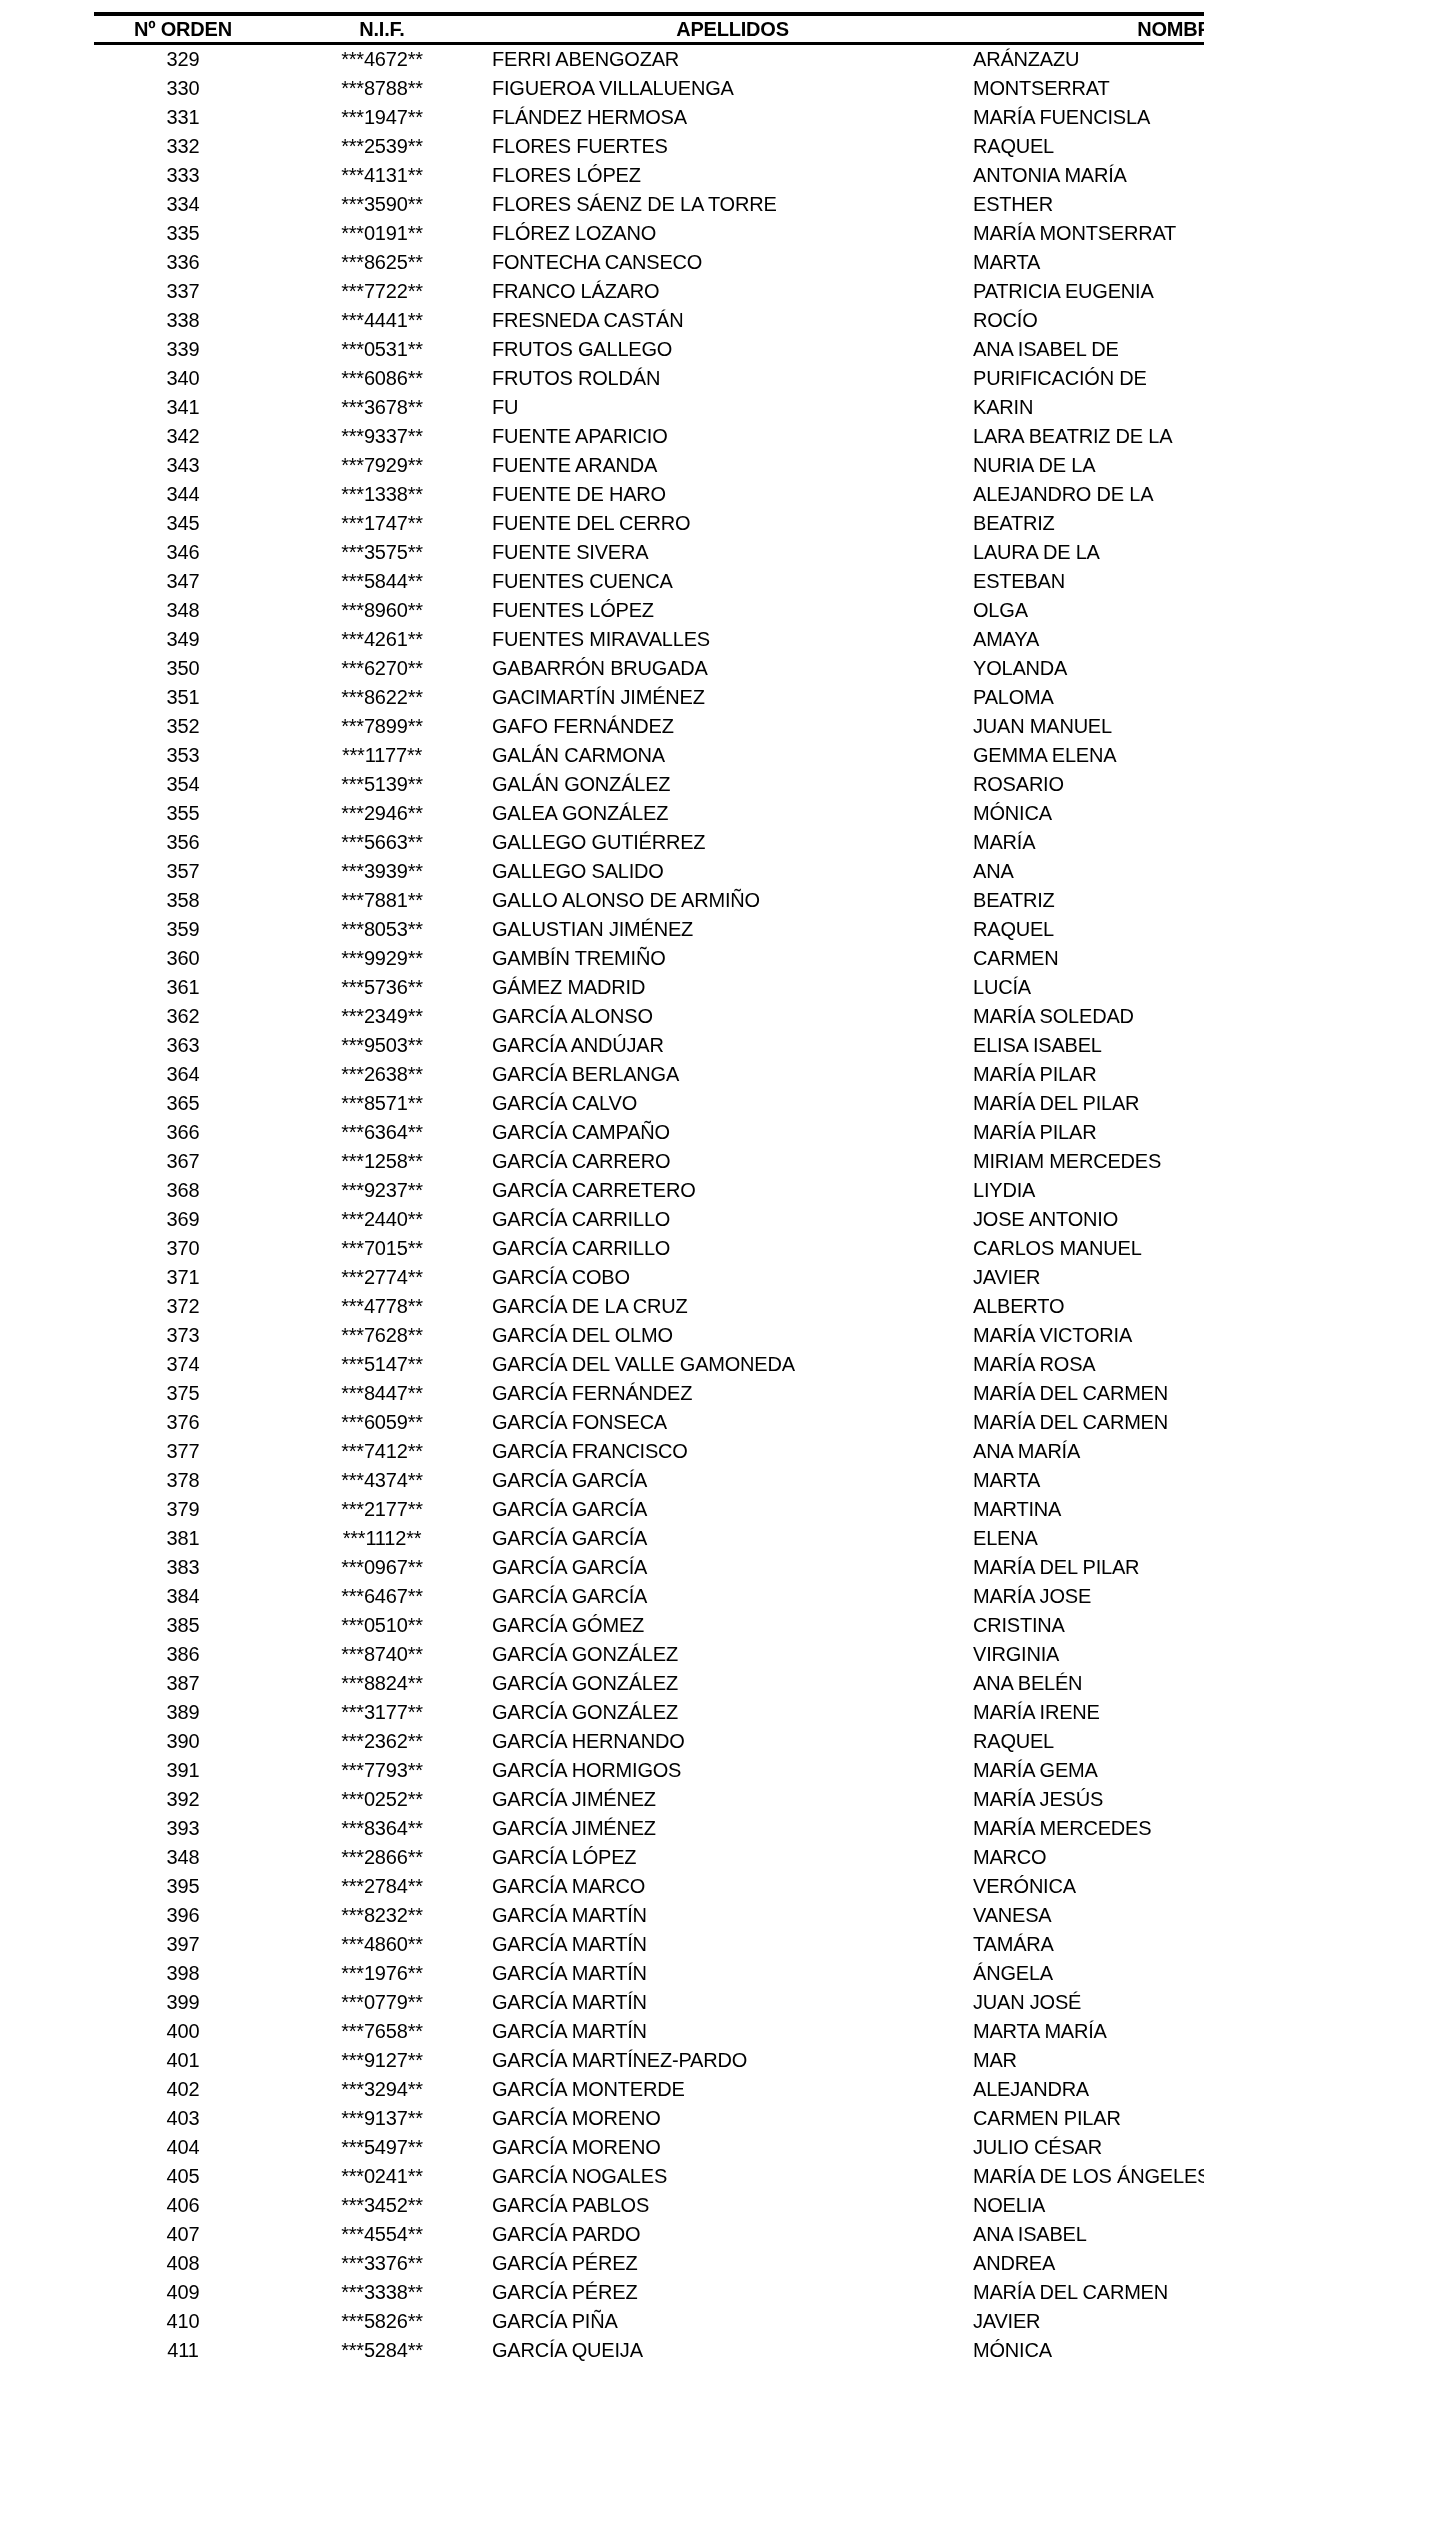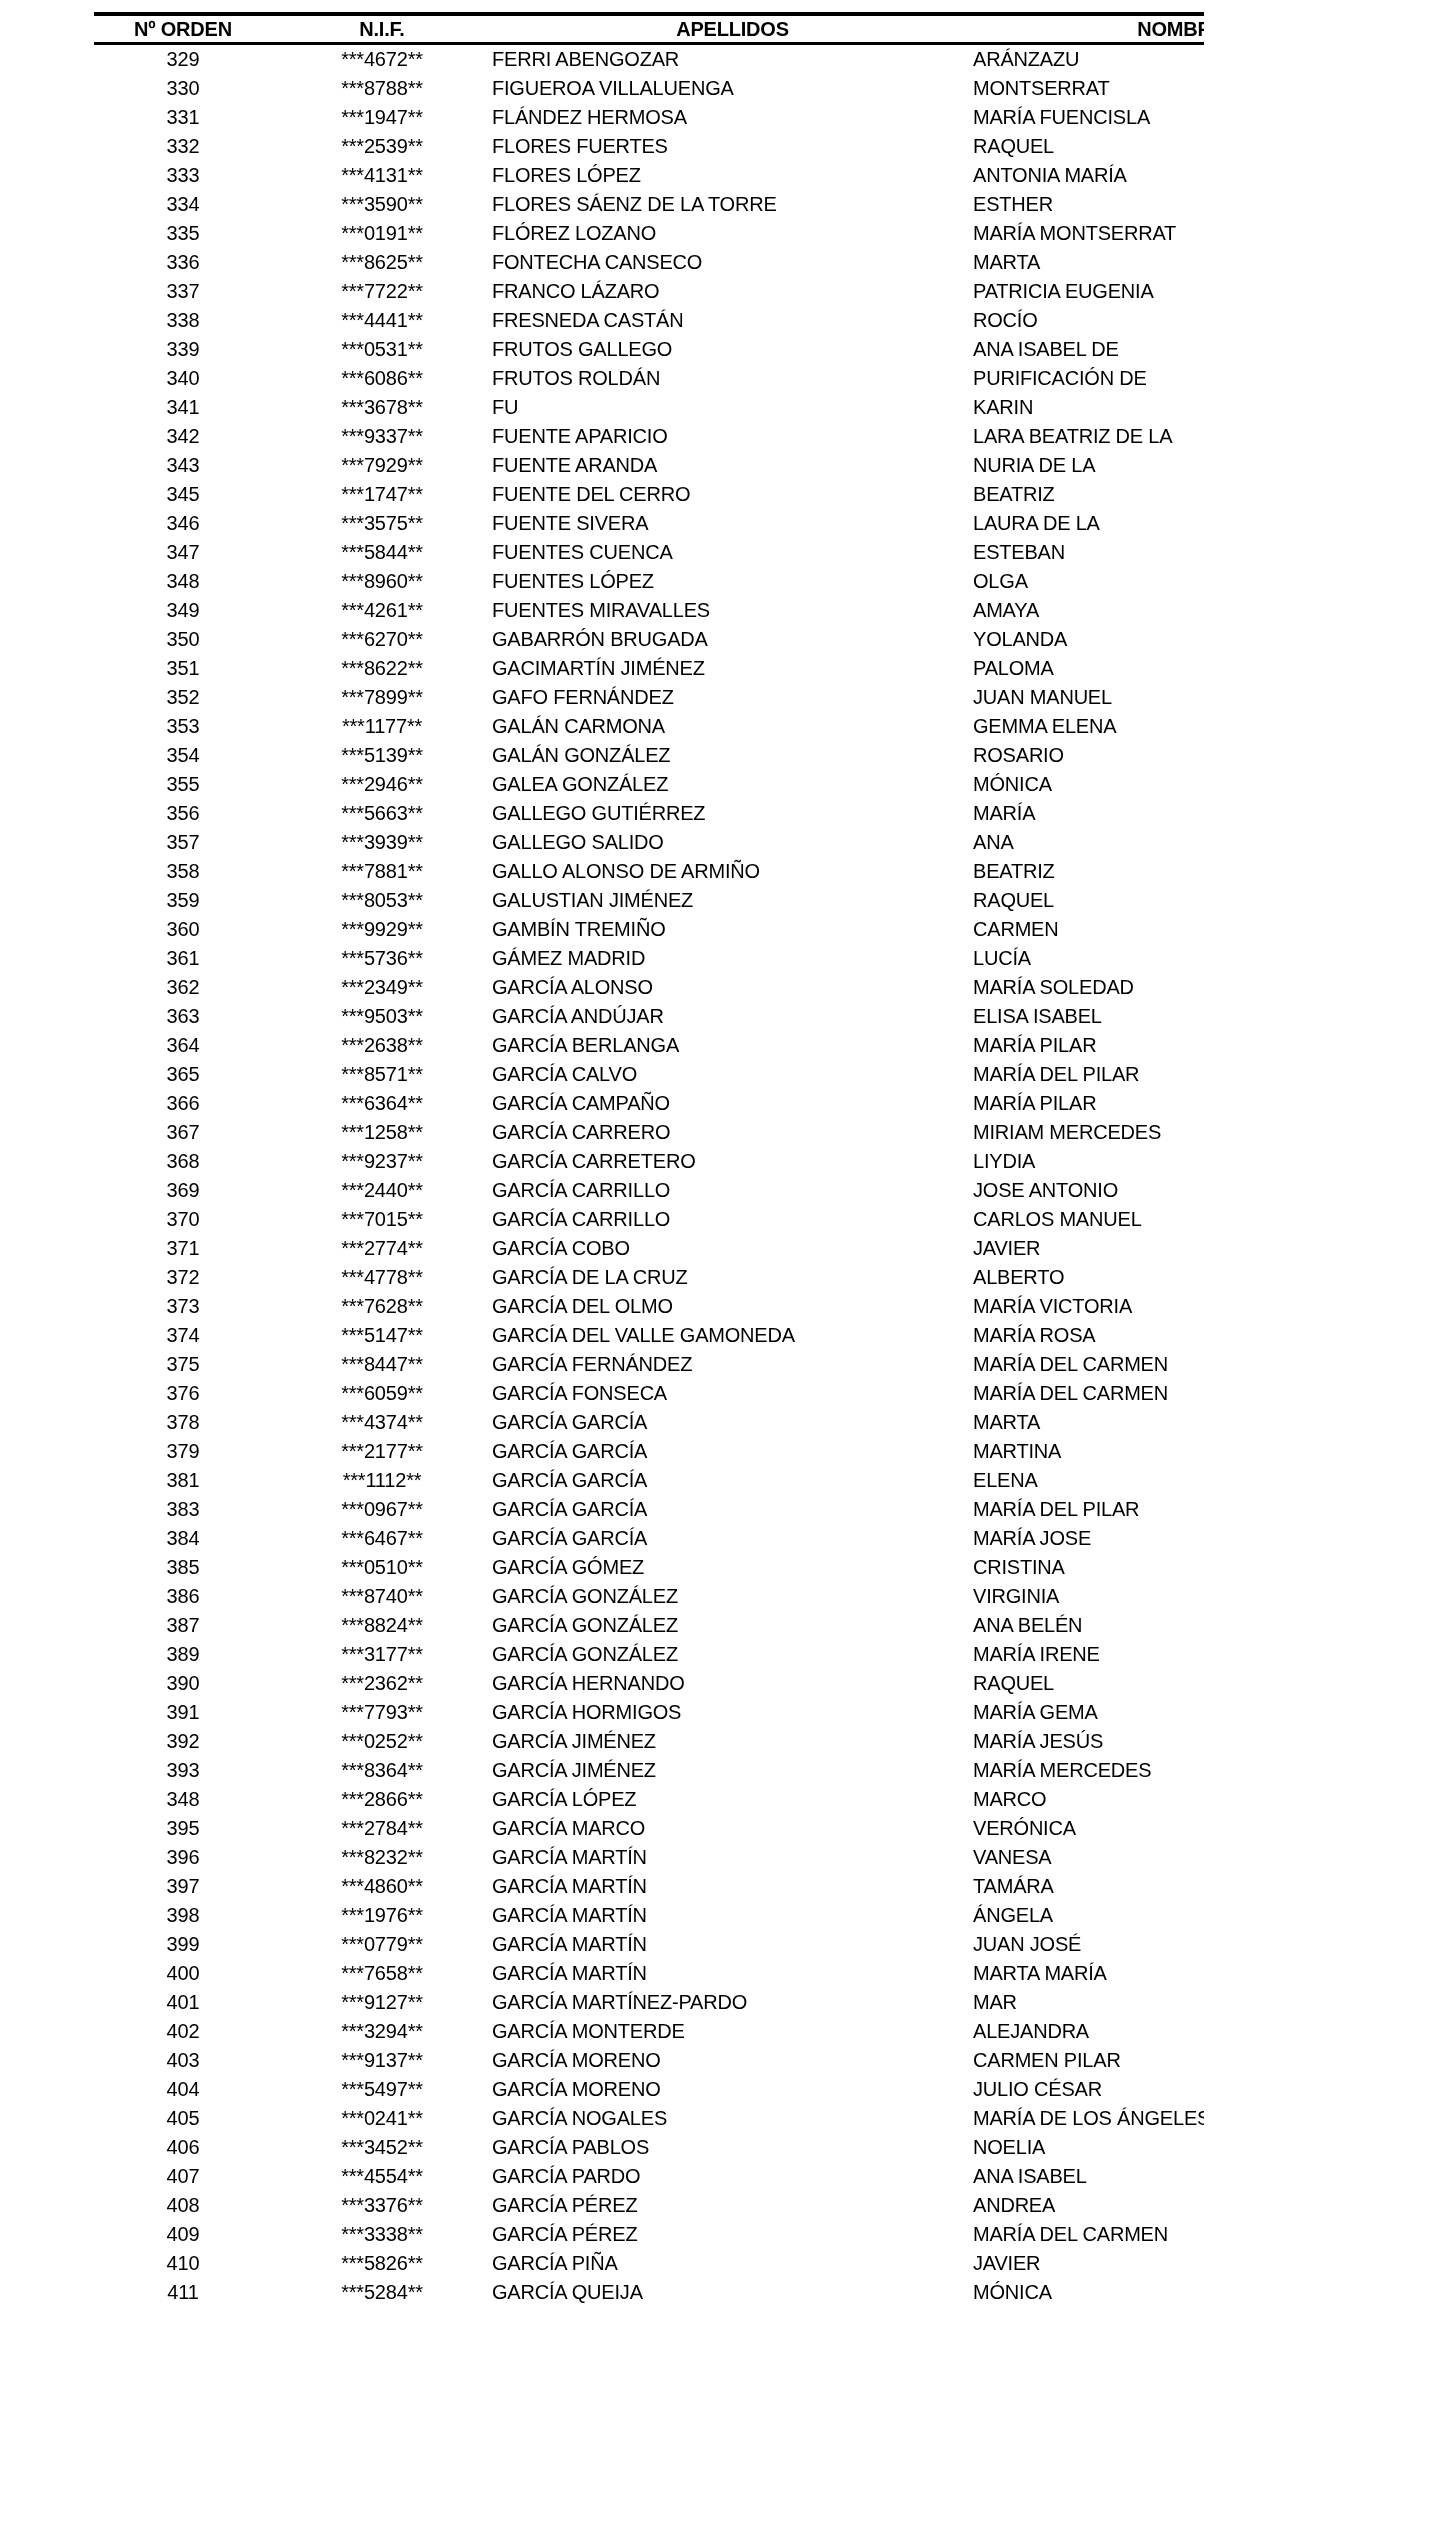--- a/index.html
+++ b/index.html
@@ -160,20 +160,26 @@
           <td class="col-apellidos">FUENTE APARICIO</td>
           <td class="col-nombre">LARA BEATRIZ DE LA</td>
         </tr>
         <tr>
           <td class="col-orden">343</td>
           <td class="col-nif">***7929**</td>
           <td class="col-apellidos">FUENTE ARANDA</td>
           <td class="col-nombre">NURIA DE LA</td>
         </tr>
         <tr>
+          <td class="col-orden">344</td>
+          <td class="col-nif">***1338**</td>
+          <td class="col-apellidos">FUENTE DE HARO</td>
+          <td class="col-nombre">ALEJANDRO DE LA</td>
+        </tr>
+        <tr>
           <td class="col-orden">345</td>
           <td class="col-nif">***1747**</td>
           <td class="col-apellidos">FUENTE DEL CERRO</td>
           <td class="col-nombre">BEATRIZ</td>
         </tr>
         <tr>
           <td class="col-orden">346</td>
           <td class="col-nif">***3575**</td>
           <td class="col-apellidos">FUENTE SIVERA</td>
           <td class="col-nombre">LAURA DE LA</td>
@@ -350,20 +356,26 @@
           <td class="col-orden">375</td>
           <td class="col-nif">***8447**</td>
           <td class="col-apellidos">GARCÍA FERNÁNDEZ</td>
           <td class="col-nombre">MARÍA DEL CARMEN</td>
         </tr>
         <tr>
           <td class="col-orden">376</td>
           <td class="col-nif">***6059**</td>
           <td class="col-apellidos">GARCÍA FONSECA</td>
           <td class="col-nombre">MARÍA DEL CARMEN</td>
+        </tr>
+        <tr>
+          <td class="col-orden">377</td>
+          <td class="col-nif">***7412**</td>
+          <td class="col-apellidos">GARCÍA FRANCISCO</td>
+          <td class="col-nombre">ANA MARÍA</td>
         </tr>
         <tr>
           <td class="col-orden">378</td>
           <td class="col-nif">***4374**</td>
           <td class="col-apellidos">GARCÍA GARCÍA</td>
           <td class="col-nombre">MARTA</td>
         </tr>
         <tr>
           <td class="col-orden">379</td>
           <td class="col-nif">***2177**</td>

